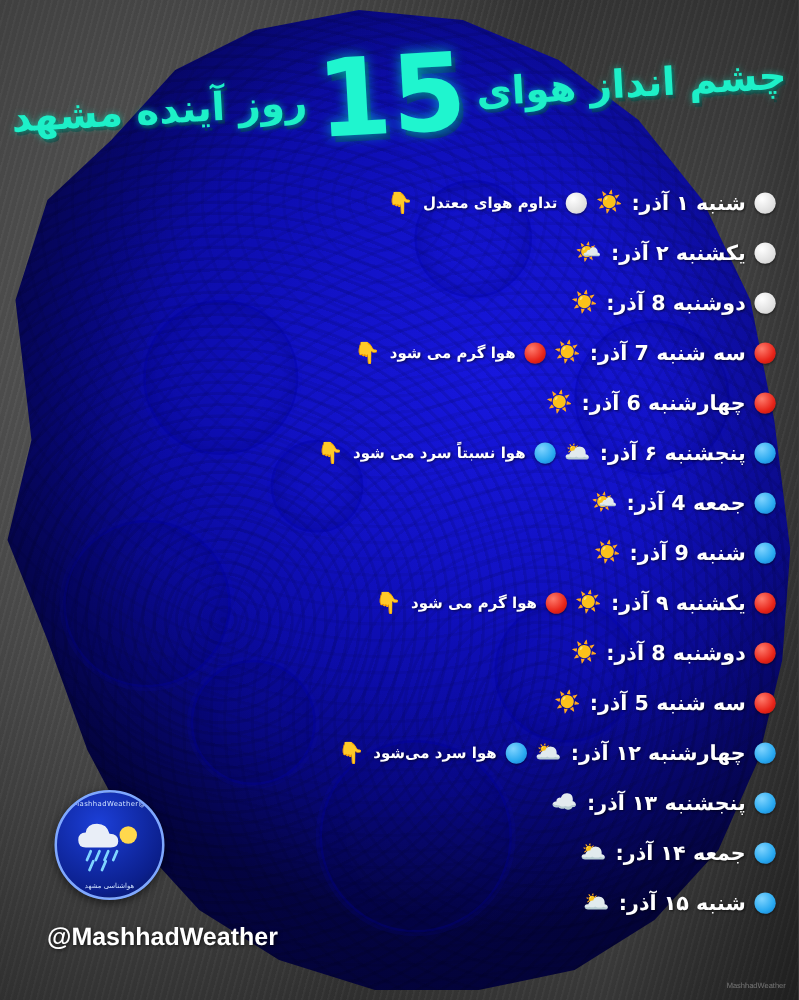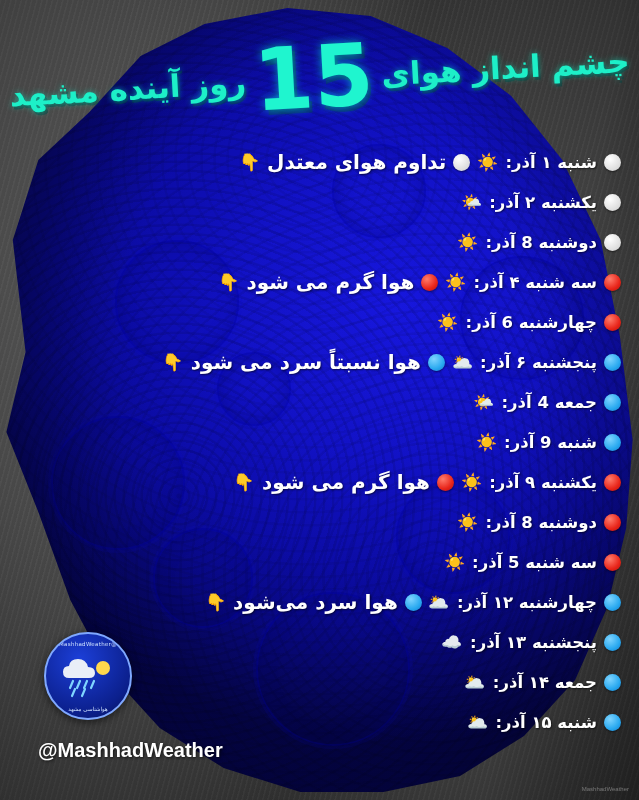--- a/index.html
+++ b/index.html
@@ -136,21 +136,21 @@
     text-shadow: 1px 1px 2px rgba(0,0,0,0.6);
     text-align: center;
   }
   .wx {
     font-size: 17px;
     line-height: 1;
     flex: 0 0 auto;
   }
   .note {
     color: #ffffff;
-    font-size: 20px;
+    font-size: 12px;
     font-weight: bold;
     text-shadow: 1px 1px 2px rgba(0,0,0,0.6);
   }
   .hand {
     font-size: 17px;
     flex: 0 0 auto;
   }
 
   
   .row { justify-content: flex-start; }
@@ -263,21 +263,21 @@
       <div class="row">
         <div class="row-inner">
           <span class="dot white"></span>
           <span class="day">دوشنبه 8 آذر:</span>
           <span class="wx">☀️</span>
         </div>
       </div>
       <div class="row">
         <div class="row-inner">
           <span class="dot red"></span>
-          <span class="day">سه شنبه ۴ آذر:</span>
+          <span class="day">سه شنبه 7 آذر:</span>
           <span class="wx">☀️</span>
           <span class="dot red"></span>
           <span class="note">هوا گرم می شود</span>
           <span class="hand">👇</span>
         </div>
       </div>
       <div class="row">
         <div class="row-inner">
           <span class="dot red"></span>
           <span class="day">چهارشنبه 6 آذر:</span>

